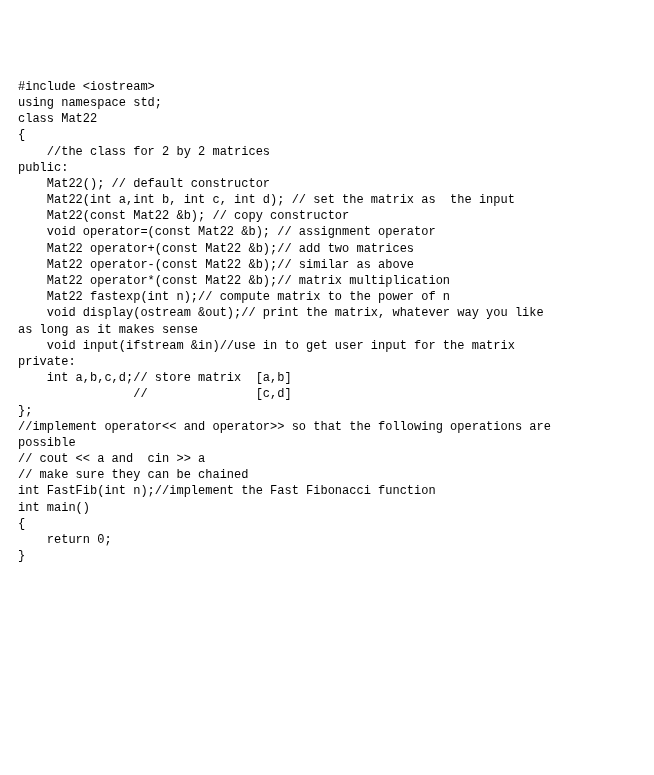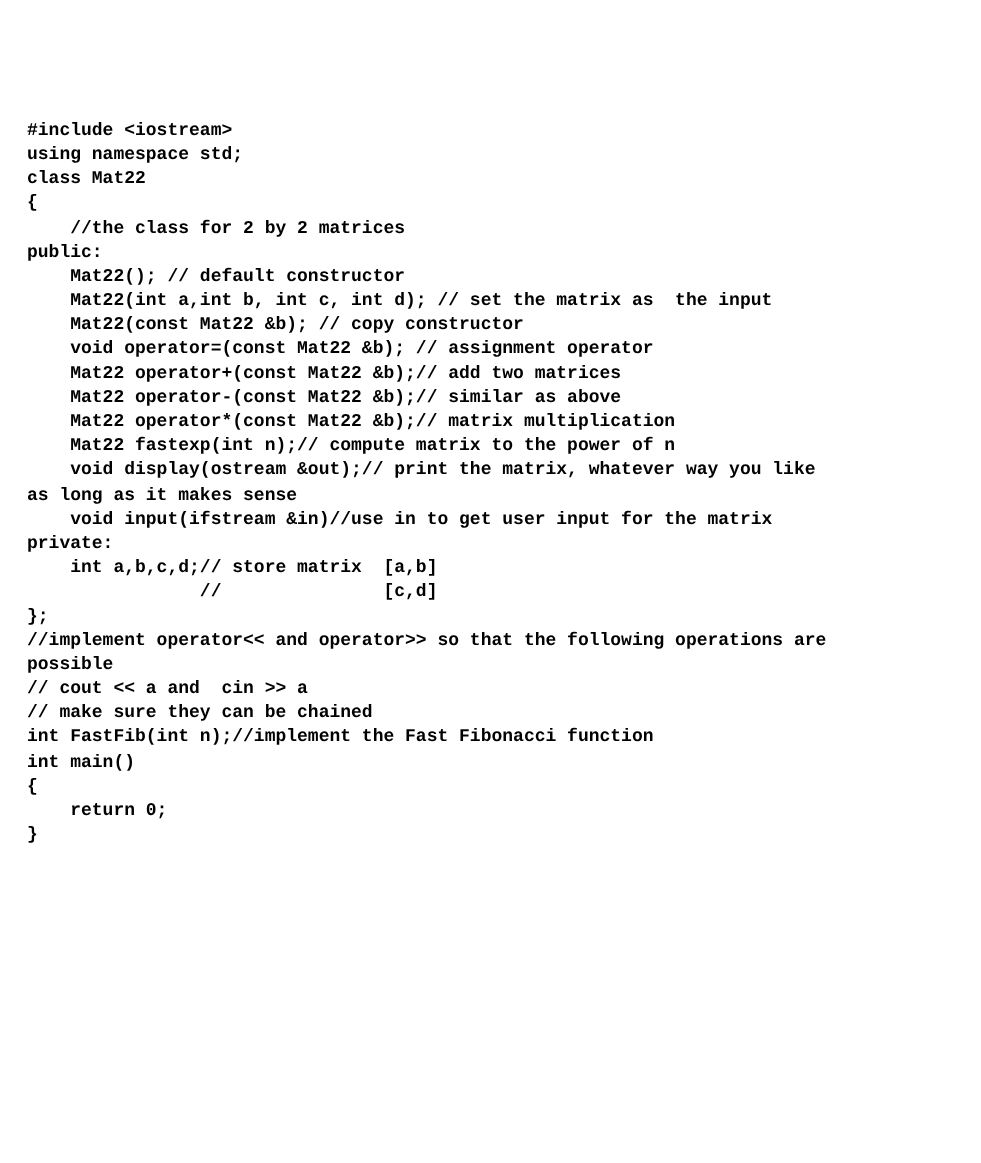--- a/index.html
+++ b/index.html
@@ -1,19 +1,18 @@
 <!DOCTYPE html>
 <html><head>
   <meta charset="utf-8">
   <style>
     * {
       margin: 0;
       padding: 0;
       box-sizing: border-box;
-      font-weight: bold;
     }
     body {
       width: 654px;
       height: 775px;
       background: #ffffff;
       font-family: "Courier New", Courier, monospace;
       font-size: 12px;
       line-height: 1.35;
       color: #000000;
       padding: 14px 18px;

